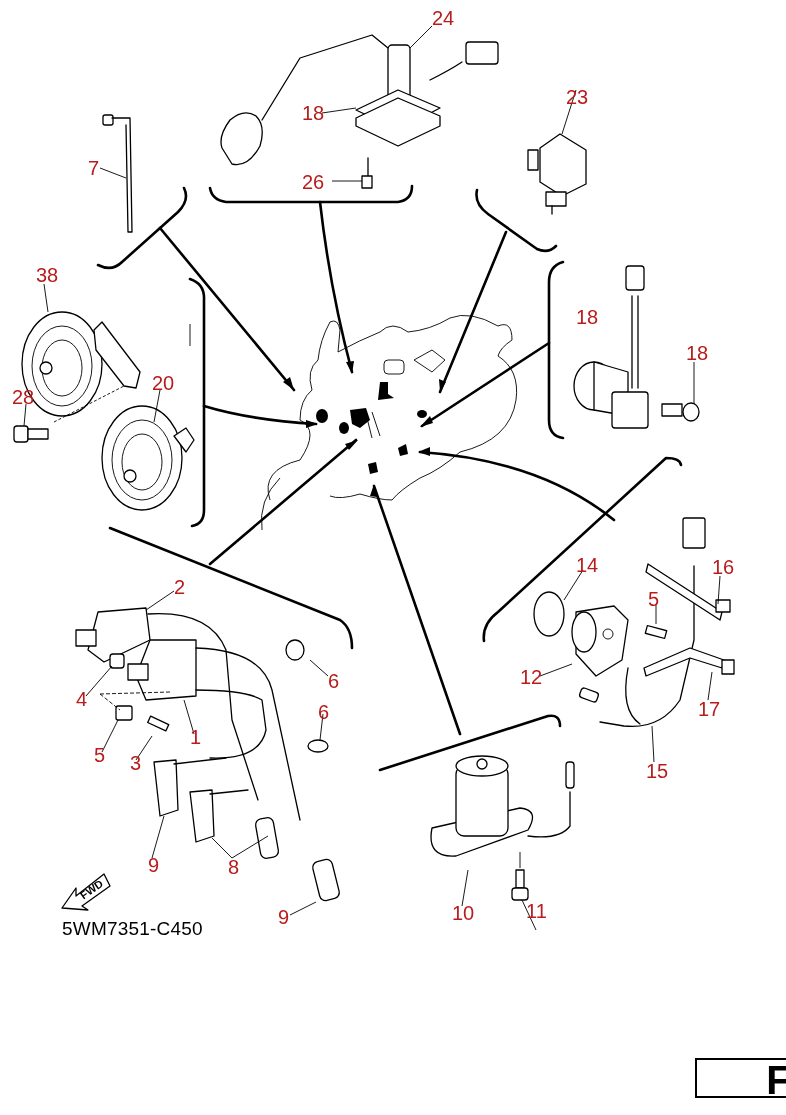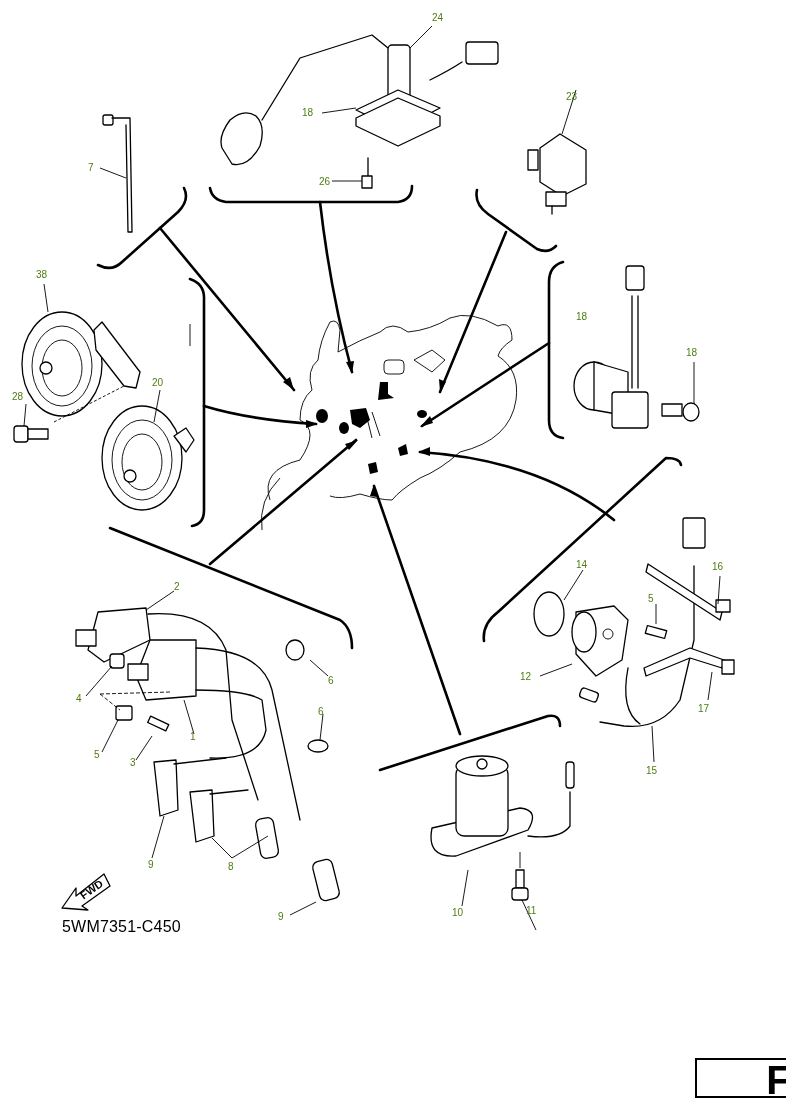--- a/index.html
+++ b/index.html
@@ -4,22 +4,22 @@
 <style>
   html, body { margin:0; padding:0; background:#ffffff; }
   body { width:786px; height:1115px; position:relative; overflow:hidden;
          font-family:"Liberation Sans", sans-serif; color:#000; }
   #diagram { position:absolute; left:0; top:0; width:786px; height:1115px; }
   #diagram .ln { fill:none; stroke:#000; stroke-width:1.3; stroke-linecap:round; stroke-linejoin:round; }
   #diagram .thin { fill:none; stroke:#000; stroke-width:0.9; }
   #diagram .bold { fill:none; stroke:#000; stroke-width:2.6; stroke-linecap:round; stroke-linejoin:round; }
   #diagram .fillb { fill:#000; stroke:none; }
   #diagram .part { fill:#fff; stroke:#000; stroke-width:1.3; stroke-linejoin:round; }
-  .callout { position:absolute; font-size:10px; line-height:14px; color:#4d7c0f; white-space:nowrap; }
-  .code { position:absolute; left:62px; top:918px; font-size:16px; letter-spacing:0.2px; }
+  .callout { position:absolute; font-size:20px; line-height:14px; color:#b91c1c; white-space:nowrap; }
+  .code { position:absolute; left:62px; top:918px; font-size:19px; letter-spacing:0.2px; }
   .pagebox { position:absolute; left:695px; top:1058px; width:116px; height:40px;
              border:2px solid #000; border-right:none; box-sizing:border-box; }
   .pagebox span { position:absolute; right:0px; top:-2px; font-size:40px; font-weight:bold;
                   font-family:"Liberation Sans", sans-serif; letter-spacing:-1px; }
   .fwd-label { font-family:"Liberation Sans", sans-serif; font-weight:bold; font-size:11px; }
 </style>
 </head>
 <body>
 
 <svg id="diagram" viewBox="0 0 786 1115">
@@ -269,19 +269,19 @@
 <div class="callout" style="left:712px;top:560px">16</div>
 <div class="callout" style="left:698px;top:702px">17</div>
 <div class="callout" style="left:576px;top:310px">18</div>
 <div class="callout" style="left:686px;top:346px">18</div>
 <div class="callout" style="left:152px;top:376px">20</div>
 <div class="callout" style="left:36px;top:268px">38</div>
 <div class="callout" style="left:12px;top:390px">28</div>
 <div class="callout" style="left:566px;top:90px">23</div>
 <div class="callout" style="left:432px;top:11px">24</div>
 <div class="callout" style="left:302px;top:106px">18</div>
-<div class="callout" style="left:319px;top:175px">26</div>
+<div class="callout" style="left:302px;top:175px">26</div>
 
 <div class="code">5WM7351-C450</div>
 
 <div class="pagebox">
   <span>F9</span>
 </div>
 
 </body></html>

